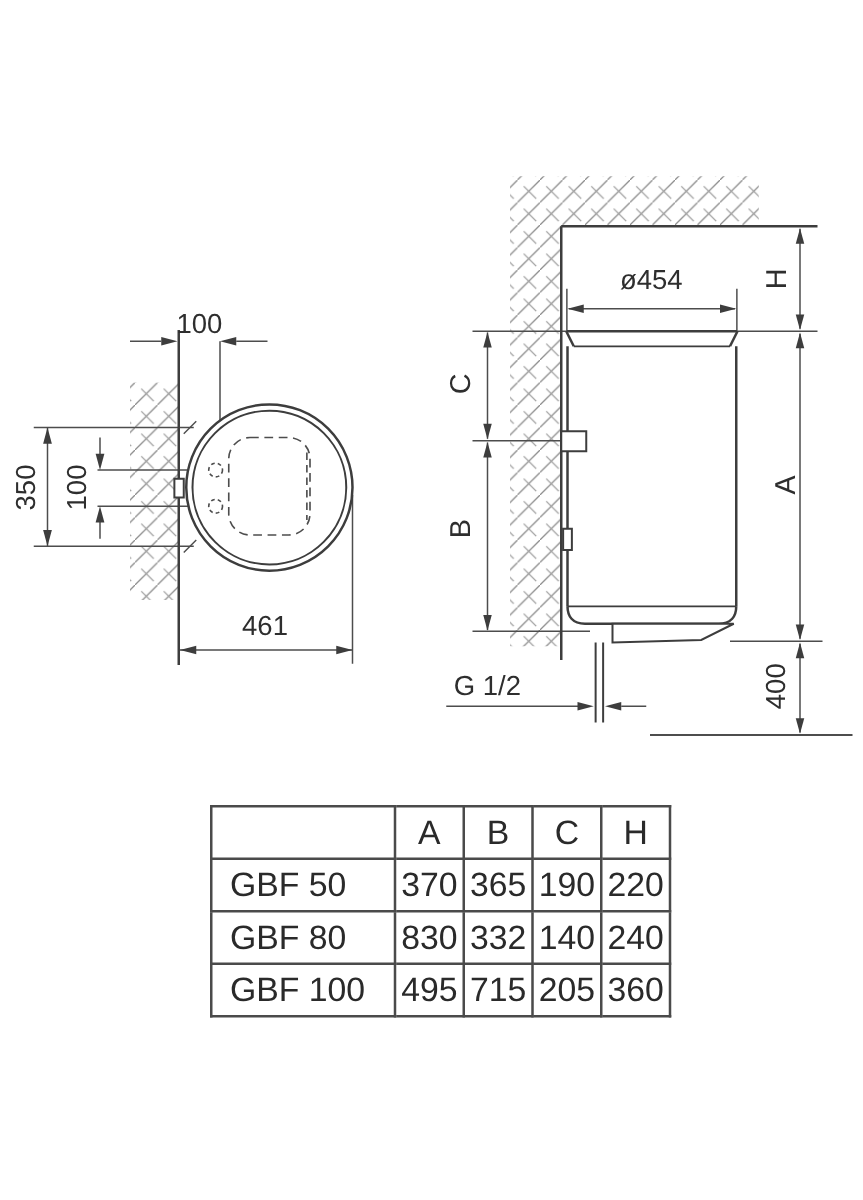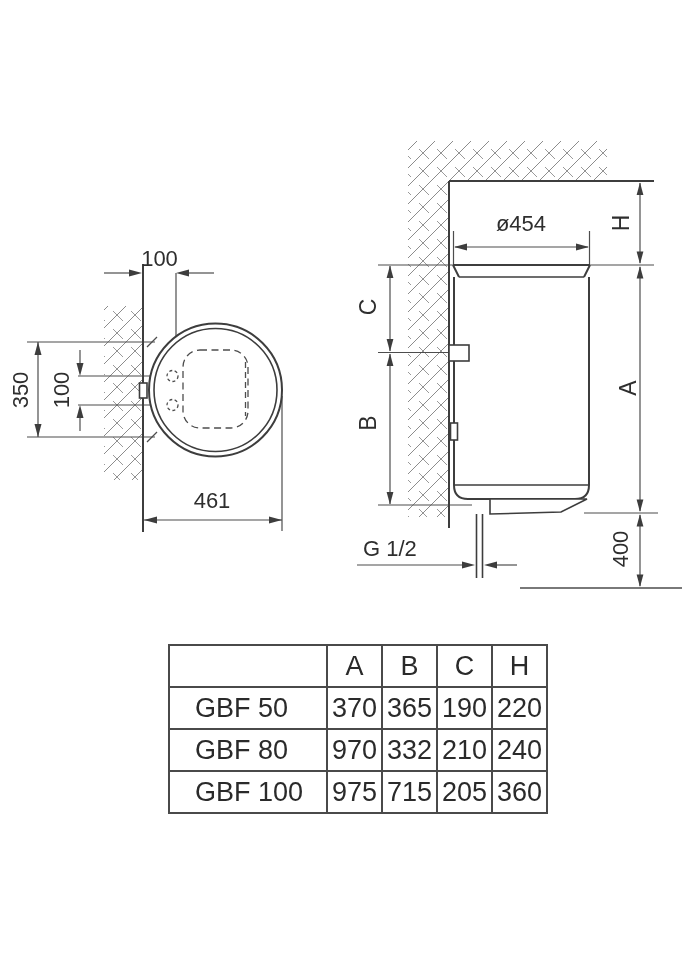--- a/index.html
+++ b/index.html
@@ -23,21 +23,21 @@
     border:2px solid #4a4a4a;
     height:40px;
     text-align:center;
     vertical-align:middle;
     padding:0;
     background:#ffffff;
   }
   .spec-table td.model{
     width:131px;
     text-align:left;
-    padding-left:25px;
+    padding-left:14px;
   }
   .spec-table td.val{width:53px;}
 </style>
 </head>
 <body>
 
 <div class="canvas">
 
 <svg width="690" height="630" viewBox="0 0 690 630" style="position:absolute;left:0;top:0;">
   <defs>
@@ -188,28 +188,28 @@
   </tr>
   <tr>
     <td class="model">GBF 50</td>
     <td class="val">370</td>
     <td class="val">365</td>
     <td class="val">190</td>
     <td class="val">220</td>
   </tr>
   <tr>
     <td class="model">GBF 80</td>
-    <td class="val">970</td>
+    <td class="val">830</td>
     <td class="val">332</td>
-    <td class="val">210</td>
+    <td class="val">140</td>
     <td class="val">240</td>
   </tr>
   <tr>
     <td class="model">GBF 100</td>
-    <td class="val">975</td>
+    <td class="val">495</td>
     <td class="val">715</td>
     <td class="val">205</td>
     <td class="val">360</td>
   </tr>
 </tbody>
     </table>
 
 </div>
 
 </body></html>

